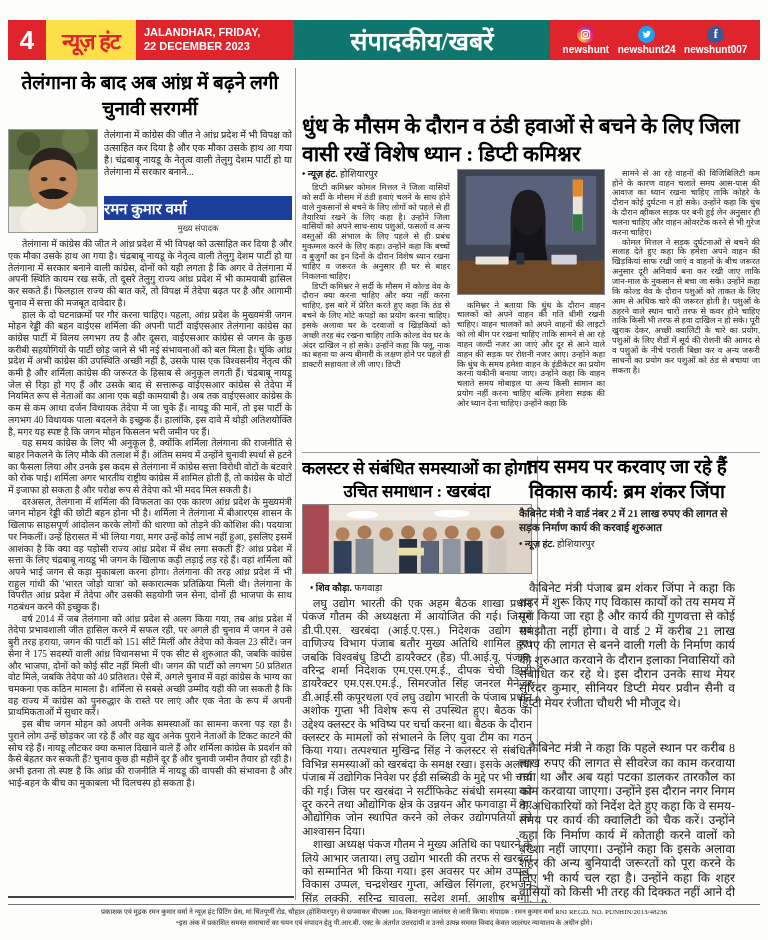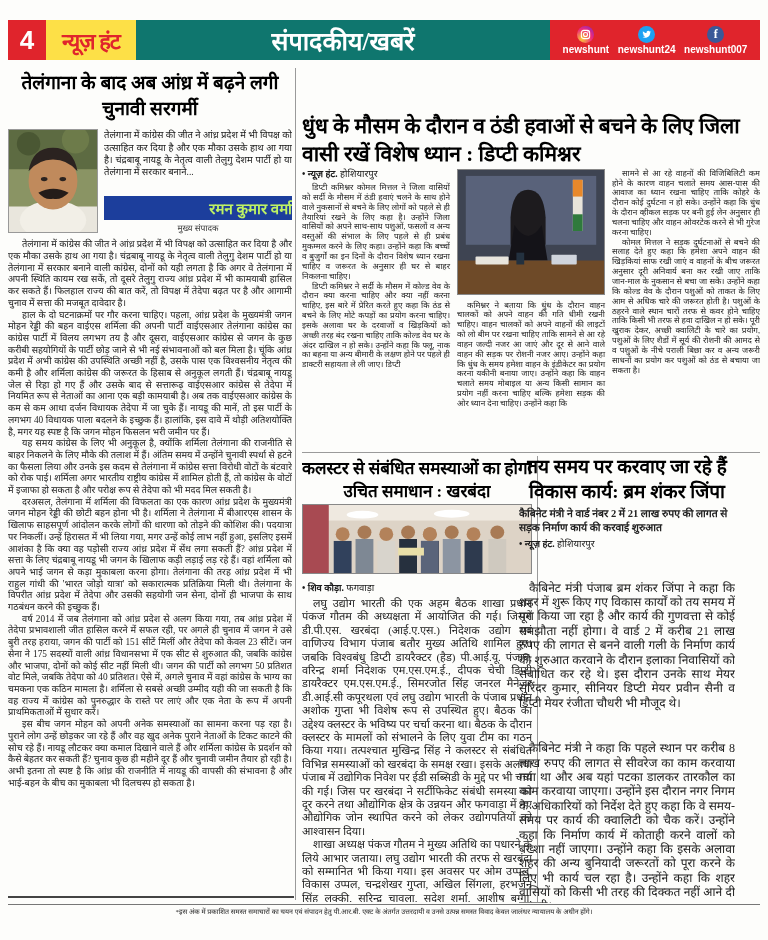--- a/index.html
+++ b/index.html
@@ -29,61 +29,65 @@
   .hdiv-editorial { position:absolute; left:8px; width:286px; top:896px; height:2px; background:#444; }
   .footer-rule { position:absolute; left:8px; right:8px; top:904px; height:1px; background:#777; }
 
   
   .editorial { position:absolute; left:8px; top:68px; width:284px; height:828px; overflow:hidden; }
   .ed-headline { text-align:center; font-weight:bold; font-size:19px; line-height:1.35; color:#000; padding:2px 4px 6px; }
   .author-block { display:flex; gap:6px; margin:2px 0 6px; }
   .author-photo { width:90px; height:104px; flex:0 0 auto; border:1px solid #999; }
   .author-right { flex:1; display:flex; flex-direction:column; }
   .ed-intro { font-size:9.5px; line-height:1.3; text-align:justify; flex:1; }
-  .name-bar { background:#1c3e9c; color:#bef264; font-weight:bold; font-size:15px; text-align:right; padding:2px 0; margin-top:3px; }
+  .name-bar { background:#1c3e9c; color:#ffffff; font-weight:bold; font-size:15px; text-align:left; padding:2px 0; margin-top:3px; }
   .author-title { text-align:center; font-size:8.5px; color:#333; padding-top:2px; }
   .ed-body p { font-size:9.3px; line-height:1.26; text-align:justify; text-indent:14px; }
 
   
   .coldwave { position:absolute; left:302px; top:68px; width:458px; height:382px; overflow:hidden; }
   .cw-headline { font-weight:bold; font-size:21px; line-height:1.35; color:#000;margin-top:44px; }
   .cw-subtitle-wrap { text-align:center; margin:4px 0 5px; }
   .cw-subtitle { display:inline-block; background:#f6e386; font-weight:bold; font-size:14.5px; padding:1px 14px; }
   .byline { font-size:9.5px; margin-bottom:3px; }
   .byline b { font-weight:bold; }
   .cw-cols { display:flex; gap:7px; }
   .cw-col { flex:1; font-size:8.2px; line-height:1.2; text-align:justify; }
   .cw-col p { text-indent:10px; text-align:justify; }
   .cw-photo { width:100%; height:126px; border:1px solid #888; margin-bottom:3px; }
 
   
   .cluster { position:absolute; left:302px; top:458px; width:230px; height:444px; overflow:hidden; }
   .cl-headline { text-align:center; font-weight:bold; font-size:17px; line-height:1.35; color:#000; }
   .cl-photo { width:100%; height:70px; border:1px solid #888; }
-  .cluster .byline { margin:3px 0; }
+  .cluster .byline { margin:3px 8px; }
   .cl-body p { font-size:11px; line-height:1.22; text-align:justify; text-indent:11px; }
 
   
   .dev { position:absolute; left:519px; top:455px; width:216px; height:448px; overflow:hidden; }
   .dv-headline { text-align:center; font-weight:bold; font-size:19px; line-height:1.3; color:#000; }
   .dv-subhead { font-weight:bold; font-size:10.5px; line-height:1.3; color:#222; margin:3px 0 2px; }
   .dv-body p { font-size:12px; line-height:1.2; text-align:justify; text-indent:10px;margin-top:31px; }
   .dv-photo { width:100%; height:130px; border:1px solid #888; margin-top:3px; }
 
   
   .footer { position:absolute; left:8px; right:8px; top:907px; text-align:center; font-size:7px; line-height:1.5; color:#222; }
 </style>
 </head>
 <body>
 
 <div class="page">
 
   <header class="masthead">
     <div class="pagenum">4</div>
     <div class="logo">न्यूज़ हंट</div>
+    <div class="dateline">
+      <span>JALANDHAR, FRIDAY,</span>
+      <span>22 DECEMBER 2023</span>
+    </div>
     <div class="section-title">संपादकीय/खबरें</div>
     <div class="social">
       <div class="social-item">
         <span class="si ig">
           <svg viewBox="0 0 24 24">
               <rect x="3" y="3" width="18" height="18" rx="5" fill="none" stroke="#fff" stroke-width="2.4"></rect>
               <circle cx="12" cy="12" r="4.4" fill="none" stroke="#fff" stroke-width="2.4"></circle>
               <circle cx="17.4" cy="6.6" r="1.5" fill="#fff"></circle>
             </svg>
         </span>
@@ -251,16 +255,17 @@
           <rect x="122" y="60" width="20" height="70" fill="#a03042"></rect>
         <circle cx="160" cy="50" r="8" fill="#a87a55"></circle>
           <rect x="150" y="58" width="20" height="72" fill="#cc6a2e"></rect>
         <circle cx="188" cy="52" r="8" fill="#b3825a"></circle>
           <rect x="178" y="60" width="20" height="70" fill="#7a4a8c"></rect>
       </g>
     </svg>
   </section>
 
   <footer class="footer">
+    <div>प्रकाशक एवं मुद्रक रमन कुमार वर्मा ने न्यूज़ हंट प्रिंटिंग प्रेस, मां चिंतपूर्णी रोड, चौहाल (होशियारपुर) से छपवाकर वीएक्स 106, किशनपुरा जालंधर से जारी किया। संपादक : रमन कुमार वर्मा RNI REGD. NO. PUNHIN/2013/48236</div>
     <div>*इस अंक में प्रकाशित समस्त समाचारों का चयन एवं संपादन हेतु पी.आर.बी. एक्ट के अंतर्गत उत्तरदायी व उनसे उत्पन्न समस्त विवाद केवल जालंधर न्यायालय के अधीन होंगे।</div>
   </footer>
 
 </div>
 
 </body></html>

